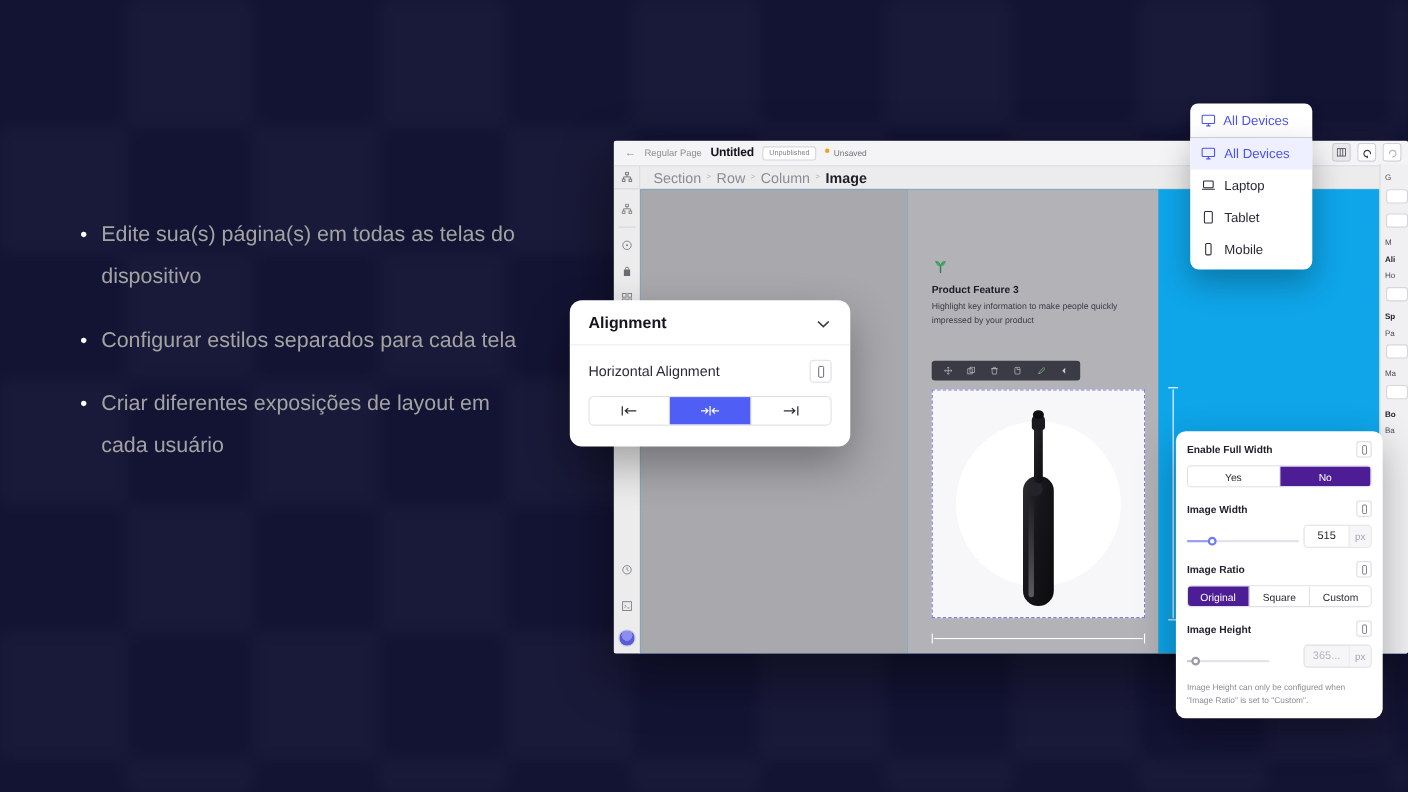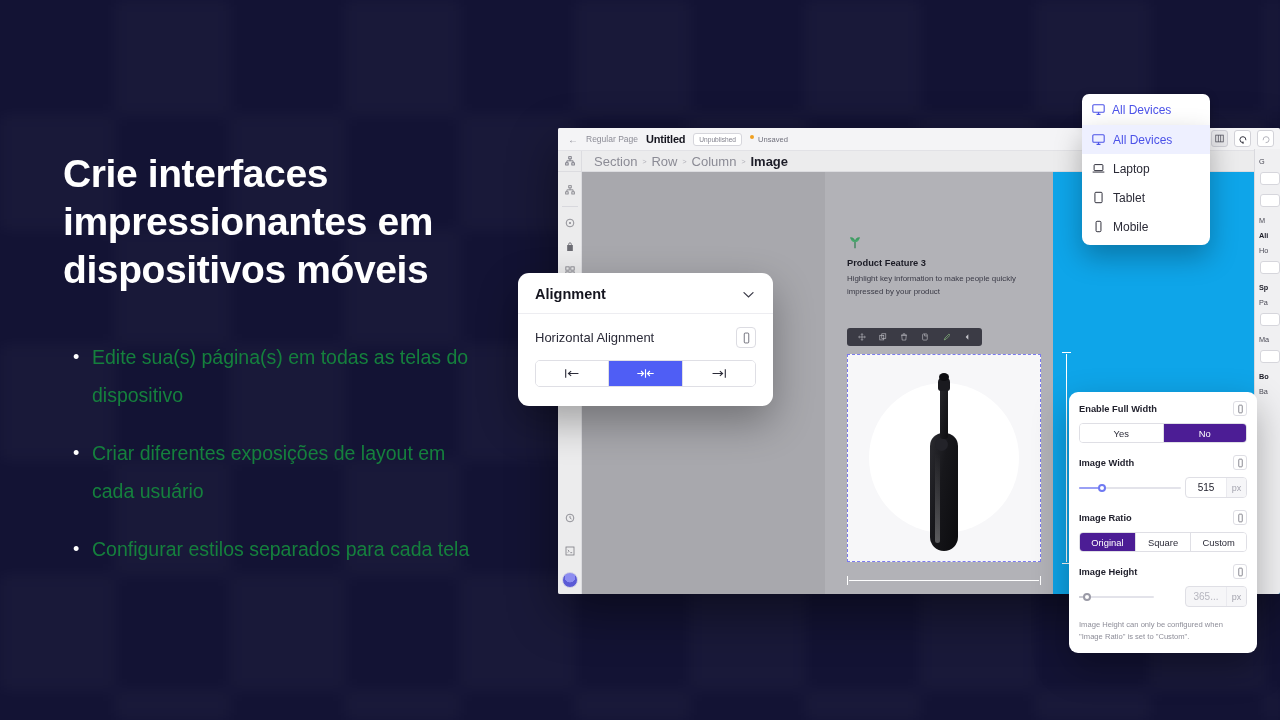--- a/index.html
+++ b/index.html
@@ -36,21 +36,21 @@
     font-size: 39px; line-height: 48px; font-weight: 700;
     letter-spacing: -0.4px;
     color: #ffffff;
   }
   #bullets { margin-top: 44px; list-style: none; }
   #bullets li {
     position: relative;
     padding-left: 29px;
     font-size: 19.5px;
     line-height: 38px;
-    color: #15803d;
+    color: #a3a3a3;
     margin-bottom: 20px;
     font-weight: 400;
   }
   #bullets li::before {
     content: "•";
     position: absolute; left: 10px; top: 0;
     font-size: 18px; color: #ffffff;
   }
 
   
@@ -181,21 +181,21 @@
   #rightpanel {
     position:absolute; right: 0; top: 21px; width: 26px; height: 100%;
     background:#f0f0f2; border-left: 1px solid #d9d9de;
     padding-top: 8px;
   }
   #rightpanel .rl { font-size: 7.3px; color:#4a4a56; margin: 0 0 6px 4px; white-space:nowrap; overflow:hidden;}
   #rightpanel .rl.b { font-weight:700; color:#1d1d28; }
   #rightpanel .rfield { height: 13px; margin: 0 0 9px 5px; border:1px solid #d6d6dc; border-radius:3px; background:#fff;}
 
   
-  #devwrap { position:absolute; left: 1082px; top: 94px; width: 128px; z-index: 40; }
+  #devwrap { position:absolute; left: 1082px; top: 94px; width: 111px; z-index: 40; }
   #devtrigger {
     height: 31px; background:#fff; border-radius: 7px 7px 0 0;
     display:flex; align-items:center; gap: 7px; padding: 0 10px;
     color:#4b52e8; font-size: 12px; font-weight: 500;
     box-shadow: 0 2px 10px rgba(0,0,0,.22);
   }
   #devmenu {
     background:#fff; border-radius: 0 0 8px 8px; overflow:hidden;
     box-shadow: 0 12px 28px rgba(0,0,0,.28);
     padding-bottom: 4px;
@@ -244,21 +244,21 @@
     padding: 9px 10px 11px 10px; z-index: 44;
   }
   #imgsettings .fieldrow { display:flex; align-items:center; justify-content:space-between; margin-bottom: 7px; }
   #imgsettings .flabel { font-size: 9.3px; color:#22222e; font-weight:600; }
   #imgsettings .devbtn-s { width: 14px; height: 15px; border:1px solid #dedee4; border-radius:3px; display:flex; align-items:center; justify-content:center;}
   .seg2 { display:flex; border:1px solid #dfdfe5; border-radius:4px; overflow:hidden; margin-bottom: 12px; }
   .seg2 .s { flex:1; height: 18px; display:flex; align-items:center; justify-content:center;
              font-size: 9.4px; color:#2b2b38; background:#fff; border-right:1px solid #dfdfe5;}
   .seg2 .s:last-child{border-right:none;}
   .seg2 .s.on { background:#4c1d95; color:#fff; }
-  .sliderrow { display:flex; align-items:center; gap: 4px; margin-bottom: 12px; }
+  .sliderrow { display:flex; align-items:flex-end; gap: 4px; margin-bottom: 12px; }
   .slider { flex:1; position:relative; height: 12px; }
   .slider .track { position:absolute; top: 5px; left:0; right:0; height:2px; background:#e3e3ea; border-radius:2px;}
   .slider .fill { position:absolute; top: 5px; left:0; height:2px; background:#9aa0f5; border-radius:2px;}
   .slider .knob { position:absolute; top: 2px; width: 8px; height: 8px; border-radius:50%; background:#fff; border: 2px solid #6f79f2;}
   .numbox { display:flex; border:1px solid #dfdfe5; border-radius:4px; overflow:hidden; width: 62px; }
   .numbox .val { flex:1; height: 19px; display:flex; align-items:center; justify-content:center; font-size:10px; color:#22222e;}
   .numbox .val.ph { color:#b6b6bf; }
   .numbox .unit { width: 20px; height: 19px; display:flex; align-items:center; justify-content:center;
                   font-size: 9px; color:#a6a6b0; background:#f6f6f8; border-left:1px solid #eaeaef;}
   .numbox.dis { background:#f6f6f8;margin-left:27px; }
@@ -271,25 +271,24 @@
   .tool.flat { border-color:#cfcfd6; background:#e9e9ec; }
   svg { display:block; }
 </style>
 </head>
 <body>
 
 <div id="stage">
   <div id="bg-pattern"></div>
 
   <div id="copy">
-    <div id="headline">Crie interfaces impressionantes em dispositivos móveis</div>
     <ul id="bullets">
       <li>Edite sua(s) página(s) em todas as telas do dispositivo</li>
+      <li>Configurar estilos separados para cada tela</li>
       <li>Criar diferentes exposições de layout em cada usuário</li>
-      <li>Configurar estilos separados para cada tela</li>
     </ul>
   </div>
 
   <div id="editor">
 
     <div id="topbar">
       <span class="back">←</span>
       <span class="pagekind">Regular Page</span>
       <span class="doctitle">Untitled</span>
       <span class="chip">Unpublished</span>

